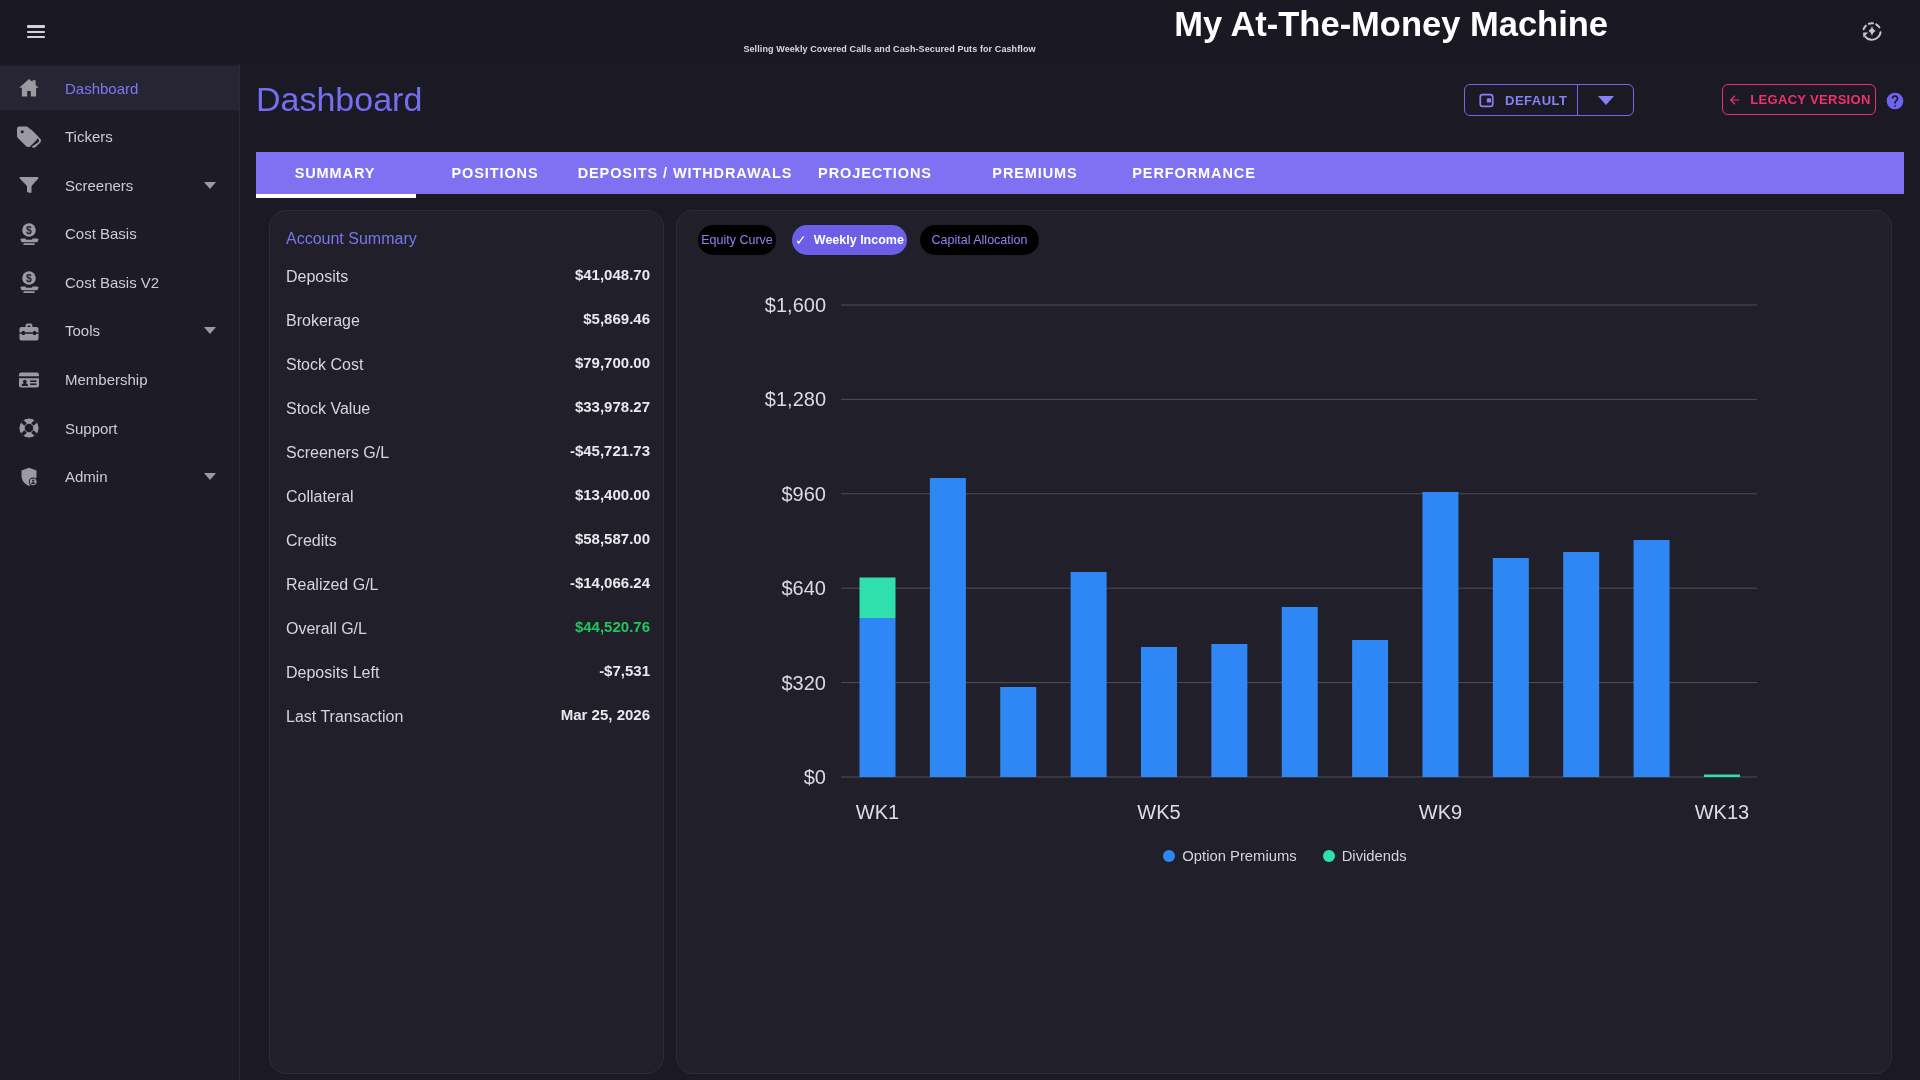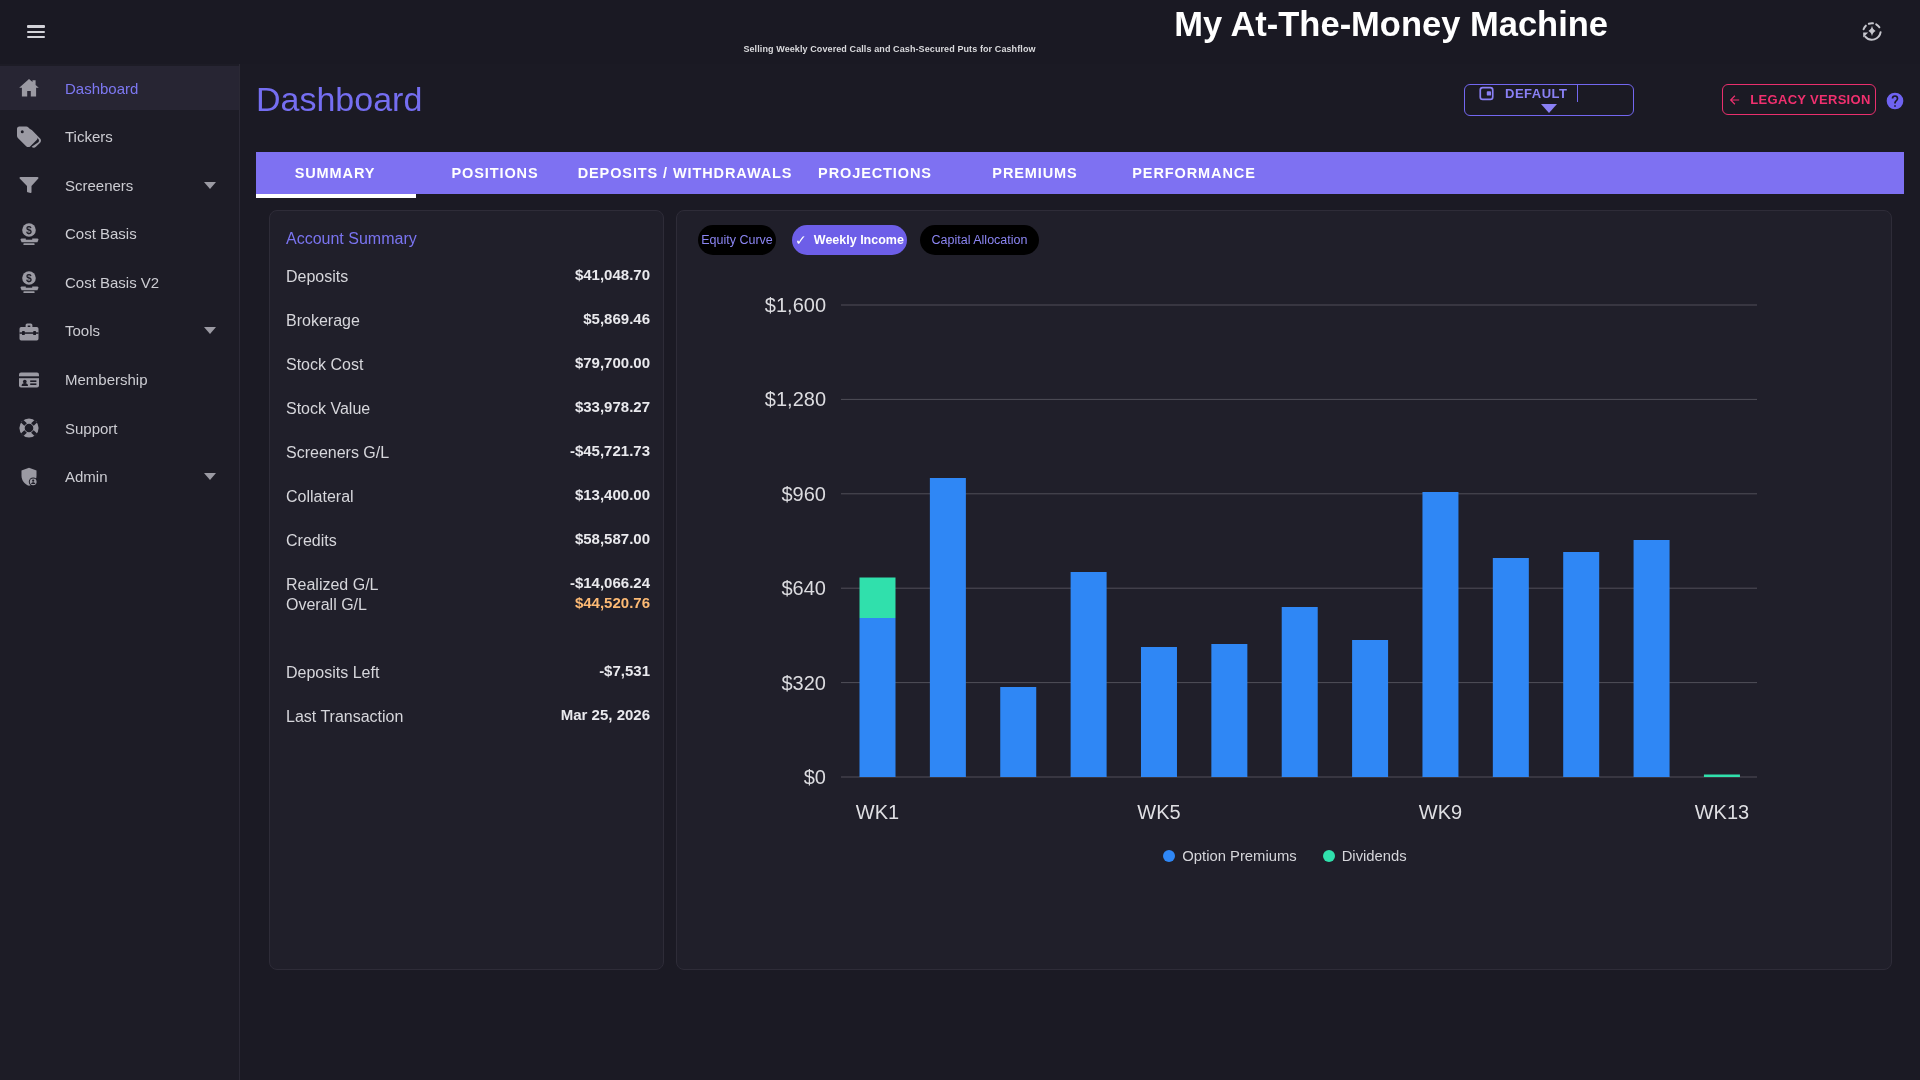--- a/index.html
+++ b/index.html
@@ -18,43 +18,43 @@
   .sidebar { position:absolute; left:0; top:64px; width:240px; height:1016px; background:#1d1c26; border-right:1px solid #2b2935; padding-top:2px; }
   .sitem { position:relative; height:44px; margin-bottom:4.6px; display:flex; align-items:center; }
   .sitem.active { background:#272533; }
   .sitem .ico { width:24px; height:24px; margin-left:17px; flex:none; }
   .sitem .txt { margin-left:24px; font-size:15px; color:#ccccd2; }
   .sitem.active .txt { color:#7d78f2; }
   .sitem .chev { position:absolute; right:23px; width:0; height:0; border-left:6px solid transparent; border-right:6px solid transparent; border-top:7px solid #9b9aa3; }
 
   
   .h1 { position:absolute; left:256px; top:80px; font-size:34px; color:#756ef1; letter-spacing:0px; }
-  .btngroup { position:absolute; left:1464px; top:84px; width:170px; height:32px; border:1px solid #7367f0; border-radius:6px; display:flex; align-items:stretch; color:#8a80f5;flex-direction:column; }
+  .btngroup { position:absolute; left:1464px; top:84px; width:170px; height:32px; border:1px solid #7367f0; border-radius:6px; display:flex; align-items:stretch; color:#8a80f5; }
   .btngroup .bmain { display:flex; align-items:center; width:113px; padding-left:13px; border-right:1px solid #7367f0; }
   .btngroup .bmain span { font-size:13px; font-weight:bold; letter-spacing:0.5px; margin-left:10px; }
   .btngroup .bcaret { flex:1; display:flex; align-items:center; justify-content:center; }
   .btngroup .bcaret i { width:0; height:0; border-left:8px solid transparent; border-right:8px solid transparent; border-top:9px solid #8a80f5; }
   .legacy { position:absolute; left:1722px; top:84px; width:154px; height:31px; border:1px solid #ea2f6d; border-radius:6px; color:#f1306f; font-size:13px; font-weight:bold; letter-spacing:0.3px; display:flex; align-items:center; justify-content:center; white-space:nowrap; }
   .help { position:absolute; left:1885px; top:91px; width:20px; height:20px; }
 
   
   .tabs { position:absolute; left:256px; top:152px; width:1648px; height:42px; background:#7e71f2; }
   .tab { position:absolute; top:0; height:30px; line-height:42px; color:#fff; font-size:14.5px; font-weight:bold; letter-spacing:0.9px; transform:translateX(-50%); white-space:nowrap; }
   .tabind { position:absolute; left:256px; top:194px; width:160px; height:4px; background:#fff; }
 
   
-  .card { position:absolute; top:210px; height:760px; background:#201f2a; border:1px solid #2e2c38; border-radius:8px; }
+  .card { position:absolute; top:210px; height:864px; background:#201f2a; border:1px solid #2e2c38; border-radius:17px; }
   .card1 { left:269px; width:395px; }
   .card2 { left:676px; width:1216px; }
 
   .astitle { position:absolute; left:16px; top:19px; font-size:16px; color:#7a74f0; }
   .asrow { position:absolute; left:16px; right:16px; height:20px; }
   .asrow .l { position:absolute; left:0; font-size:16px; color:#d6d6db; }
   .asrow .v { position:absolute; right:-3px; top:-2px; font-size:15px; font-weight:bold; color:#e9e9ed; }
-  .asrow .v.green { color:#fdba74;margin-left:26px; }
+  .asrow .v.green { color:#22c55e;margin-left:26px; }
 
   
   .chip { position:absolute; top:14px; height:30px; border-radius:15px; font-size:12.5px; display:flex; align-items:center; justify-content:center; color:#8b85f2; background:#000000; }
   .chip.on { background:#6d5ee8; color:#fff; font-weight:bold; }
   .chip.on .ck { font-size:14px; margin-right:7px; font-weight:normal; }
 
   .legend { position:absolute; left:0; top:637px; width:1216px; display:flex; justify-content:center; gap:26px; color:#d5d5da; font-size:14.8px; }
   .legend .it { display:flex; align-items:center; gap:7px; }
   .legend .dot { width:12px; height:12px; border-radius:50%; }
 </style>
@@ -223,21 +223,21 @@
       <span class="v ">$13,400.00</span>
     </div>
     <div class="asrow" style="top: 321px;">
       <span class="l">Credits</span>
       <span class="v ">$58,587.00</span>
     </div>
     <div class="asrow" style="top: 365px;">
       <span class="l">Realized G/L</span>
       <span class="v ">-$14,066.24</span>
     </div>
-    <div class="asrow" style="top: 385px;">
+    <div class="asrow" style="top: 409px;">
       <span class="l">Overall G/L</span>
       <span class="v green">$44,520.76</span>
     </div>
     <div class="asrow" style="top: 453px;">
       <span class="l">Deposits Left</span>
       <span class="v ">-$7,531</span>
     </div>
     <div class="asrow" style="top: 497px;">
       <span class="l">Last Transaction</span>
       <span class="v ">Mar 25, 2026</span>

